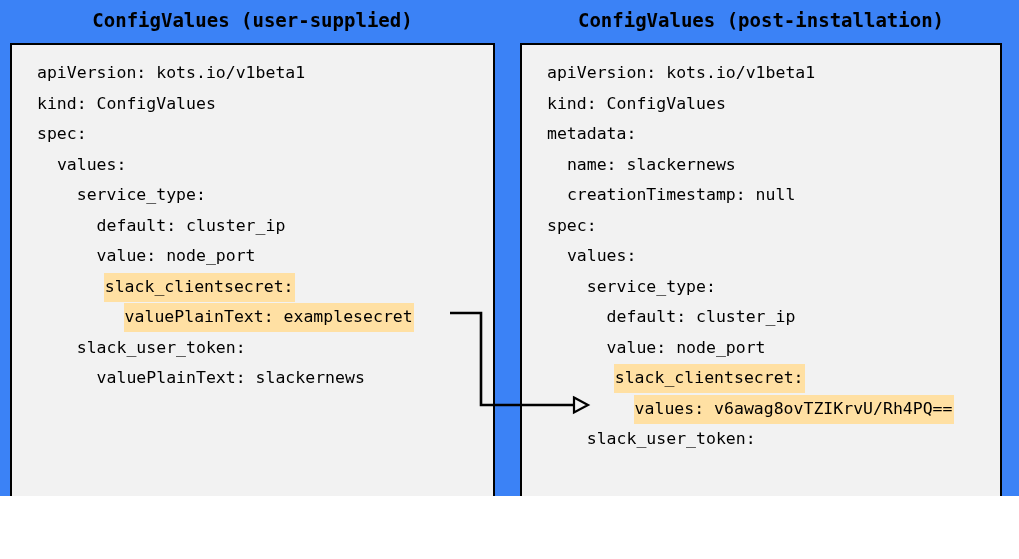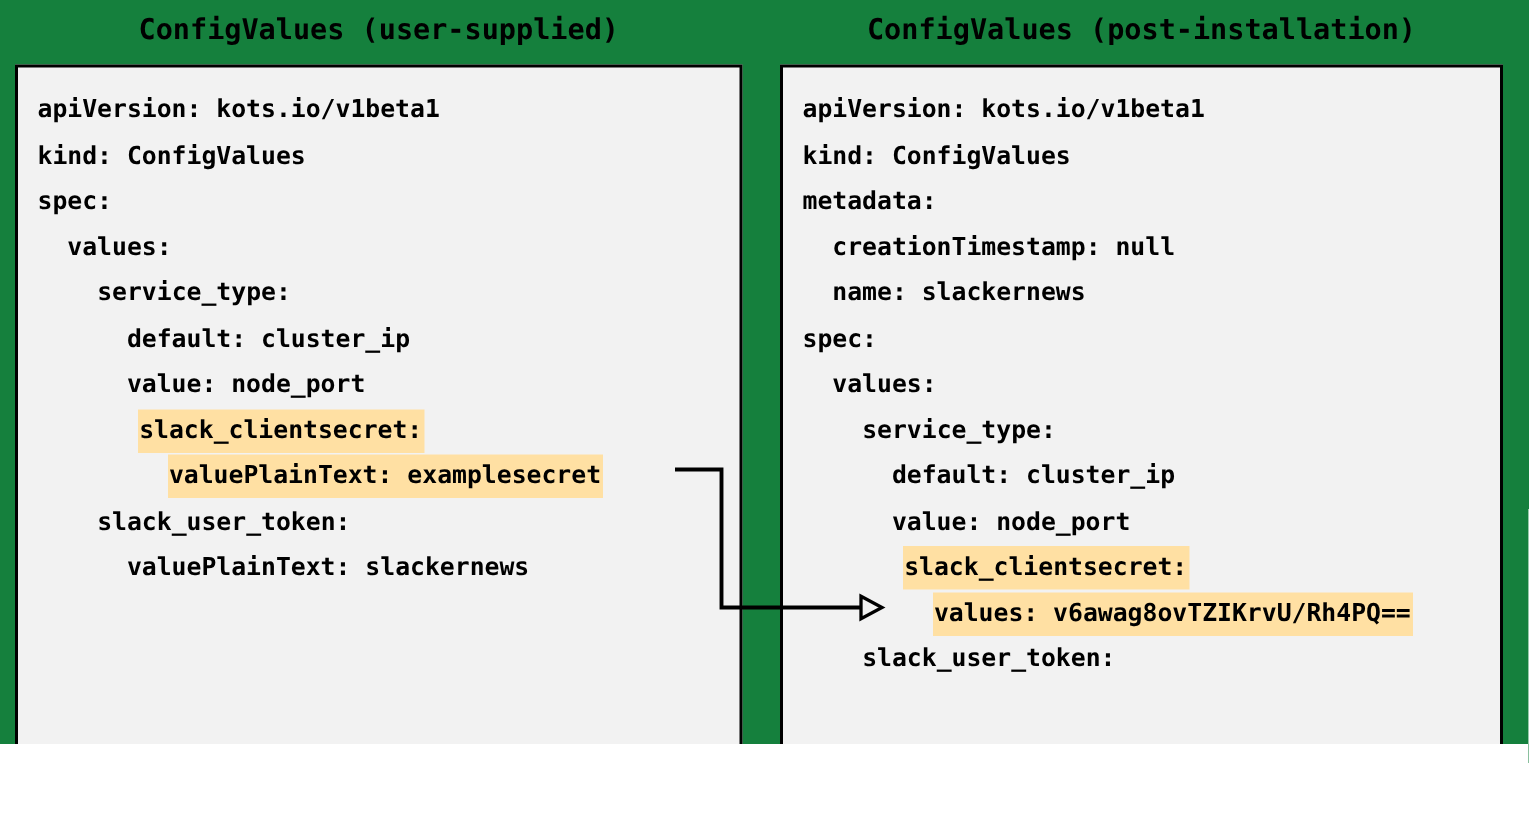--- a/index.html
+++ b/index.html
@@ -8,21 +8,21 @@
     padding: 0;
     background: #ffffff;
   }
   body {
     font-family: "DejaVu Sans Mono", "Liberation Mono", monospace;
   }
   #canvas {
     position: relative;
     width: 1019px;
     height: 496px;
-    background: #15803d;
+    background: #3b82f6;
     overflow: hidden;
   }
 
   
   .panel-title {
     position: absolute;
     font-family: "DejaVu Sans Mono", "Liberation Mono", monospace;
     font-size: 19px;
     font-weight: bold;
     color: #000000;
@@ -52,23 +52,23 @@
     padding: 13px 0 0 0;
   }
 
   .code-line {
     position: relative;
     height: 30.5px;
     line-height: 30.5px;
     white-space: pre;
     font-family: "DejaVu Sans Mono", "Liberation Mono", monospace;
     font-size: 16.5px;
-    font-weight: bold;
+    font-weight: normal;
     color: #000000;
-    padding-left: 12px;
+    padding-left: 24px;
   }
   .code-line > .seg {
     display: inline-block;
     line-height: 24px;
     padding: 2px 1px 3px 1px;
     white-space: pre;
   }
   .code-line.hl > .seg {
     background: #ffe0a3;
     margin-left: 28px;
@@ -107,22 +107,22 @@
         <div class="code-line"><span>    </span><span class="seg">slack_user_token:</span></div>
         <div class="code-line"><span>      </span><span class="seg">valuePlainText: slackernews</span></div>
       </div>
   </div>
 
   <div class="code-panel" id="panel-right">
     <div class="code-body" id="lines-right">
         <div class="code-line"><span class="seg">apiVersion: kots.io/v1beta1</span></div>
         <div class="code-line"><span class="seg">kind: ConfigValues</span></div>
         <div class="code-line"><span class="seg">metadata:</span></div>
+        <div class="code-line"><span>  </span><span class="seg">name: slackernews</span></div>
         <div class="code-line"><span>  </span><span class="seg">creationTimestamp: null</span></div>
-        <div class="code-line"><span>  </span><span class="seg">name: slackernews</span></div>
         <div class="code-line"><span class="seg">spec:</span></div>
         <div class="code-line"><span>  </span><span class="seg">values:</span></div>
         <div class="code-line"><span>    </span><span class="seg">service_type:</span></div>
         <div class="code-line"><span>      </span><span class="seg">default: cluster_ip</span></div>
         <div class="code-line"><span>      </span><span class="seg">value: node_port</span></div>
         <div class="code-line hl"><span>    </span><span class="seg">slack_clientsecret:</span></div>
         <div class="code-line hl"><span>      </span><span class="seg">values: v6awag8ovTZIKrvU/Rh4PQ==</span></div>
         <div class="code-line"><span>    </span><span class="seg">slack_user_token:</span></div>
       </div>
   </div>

